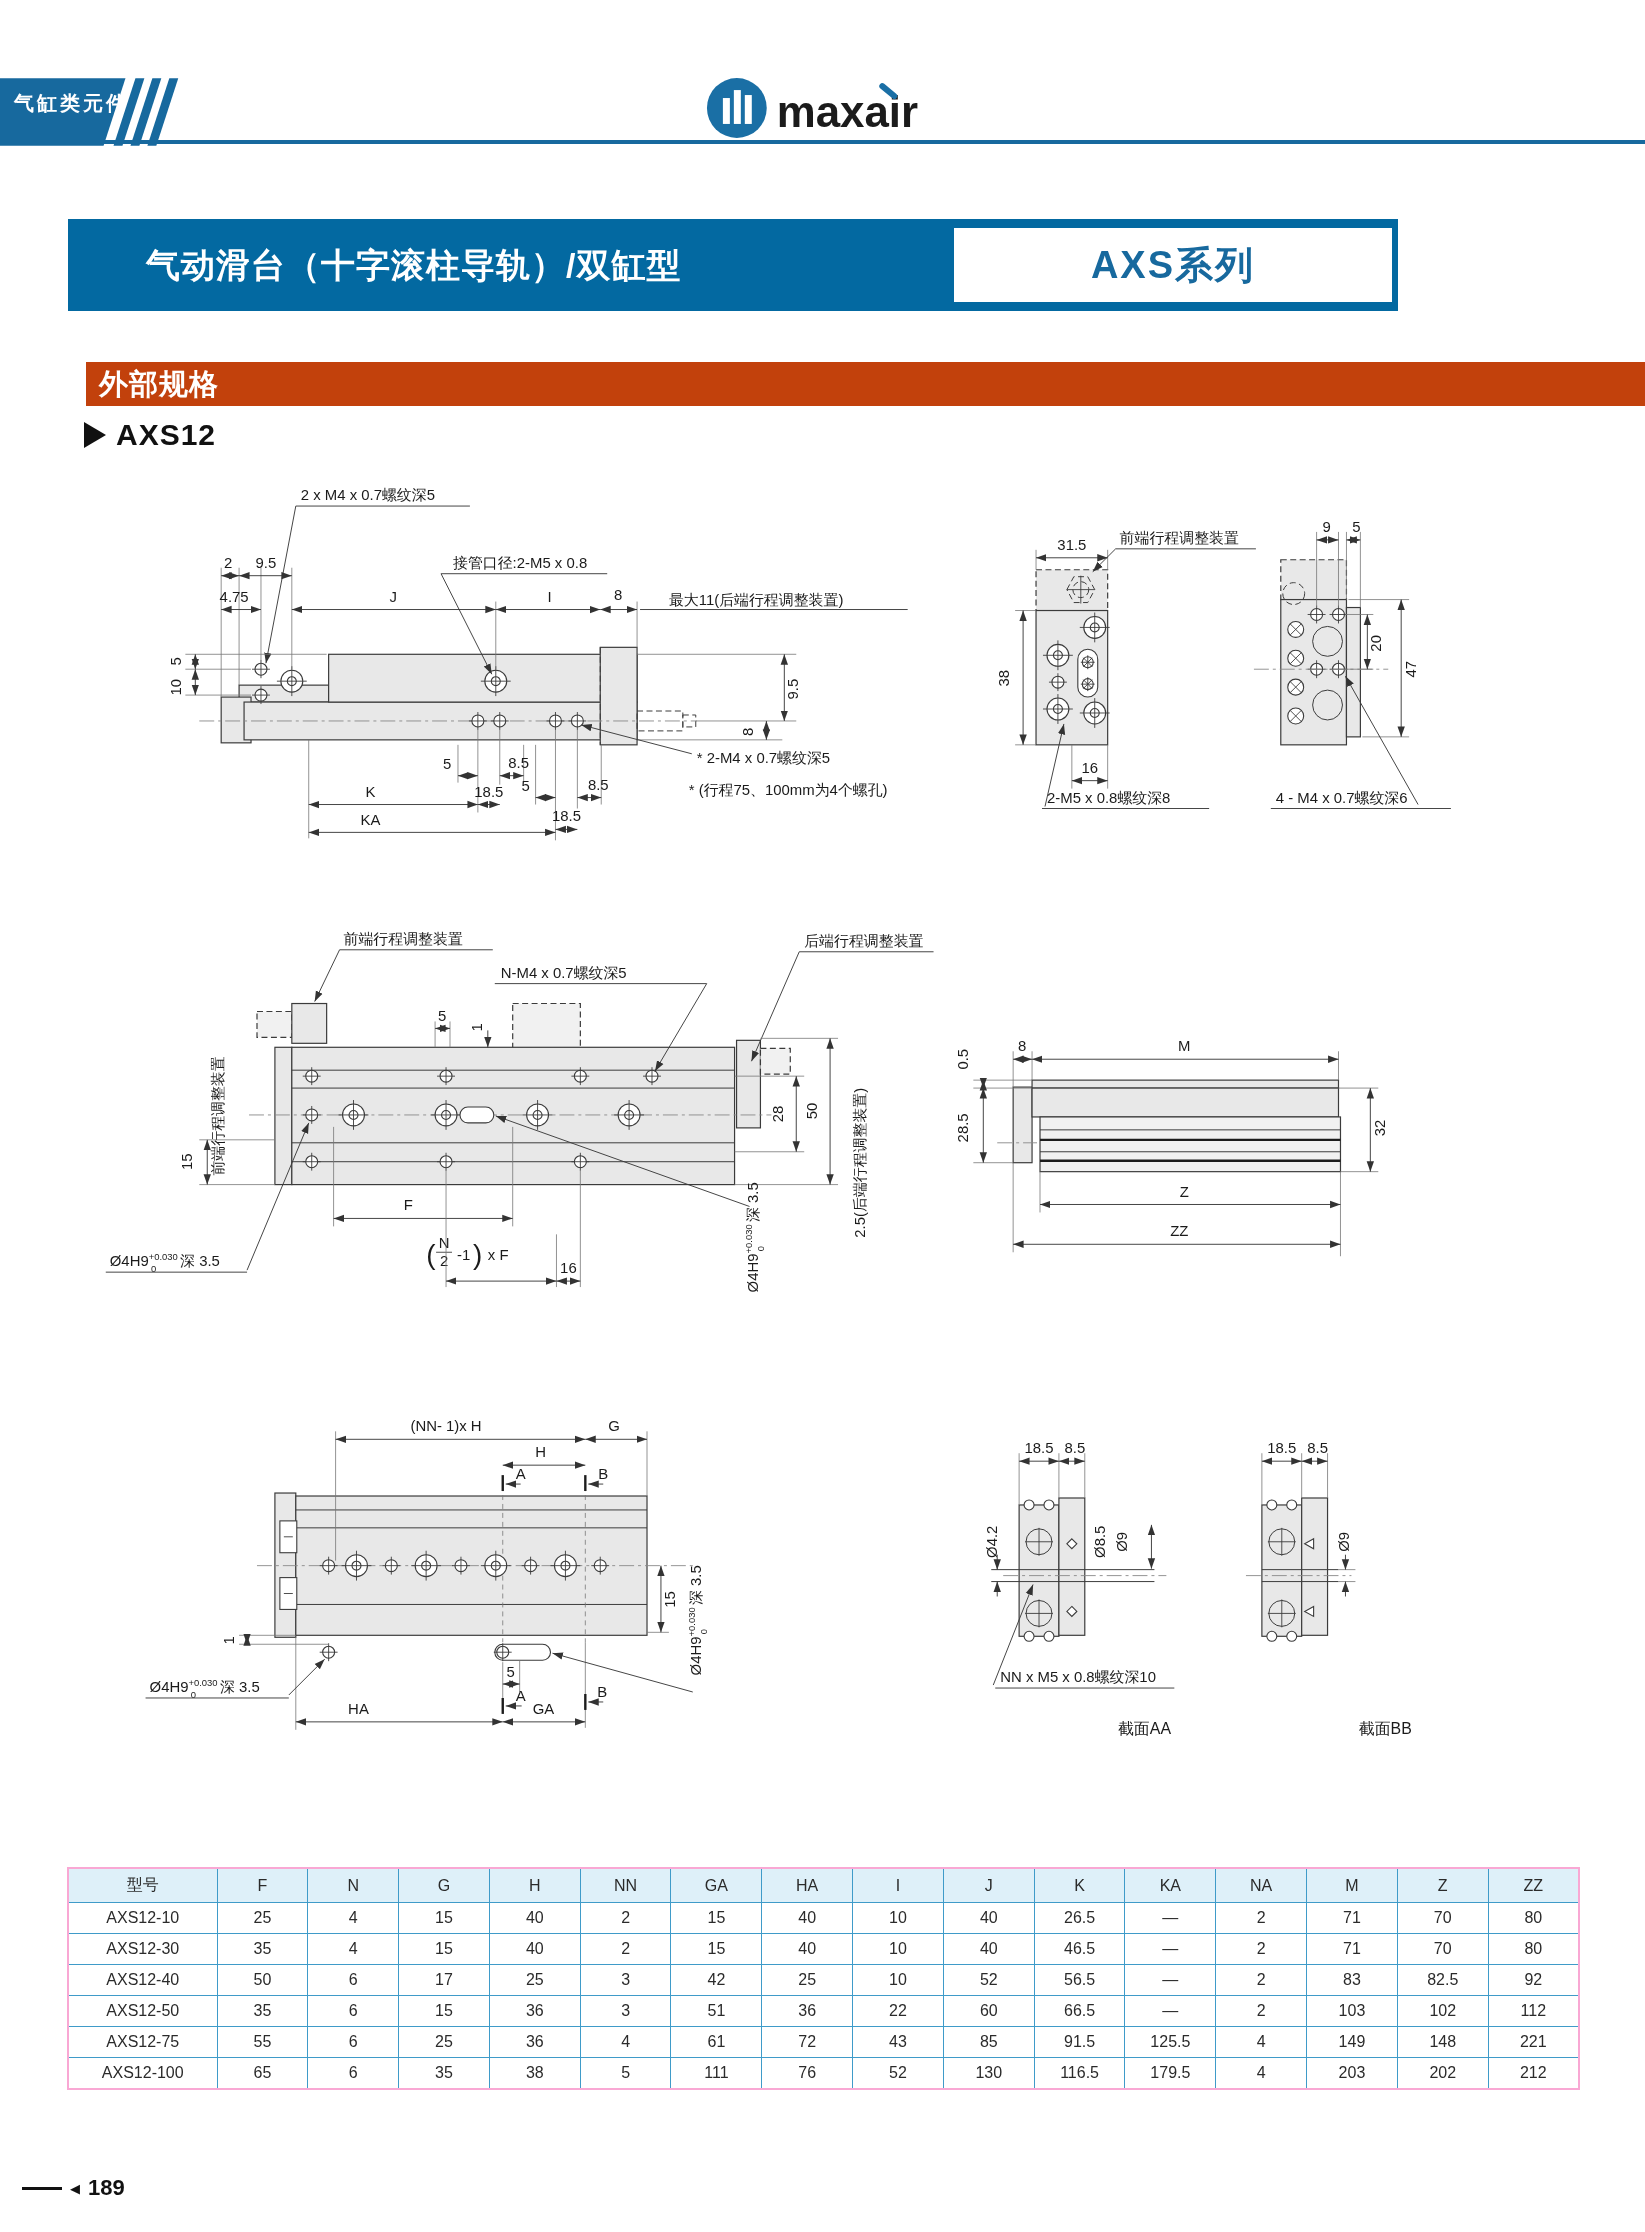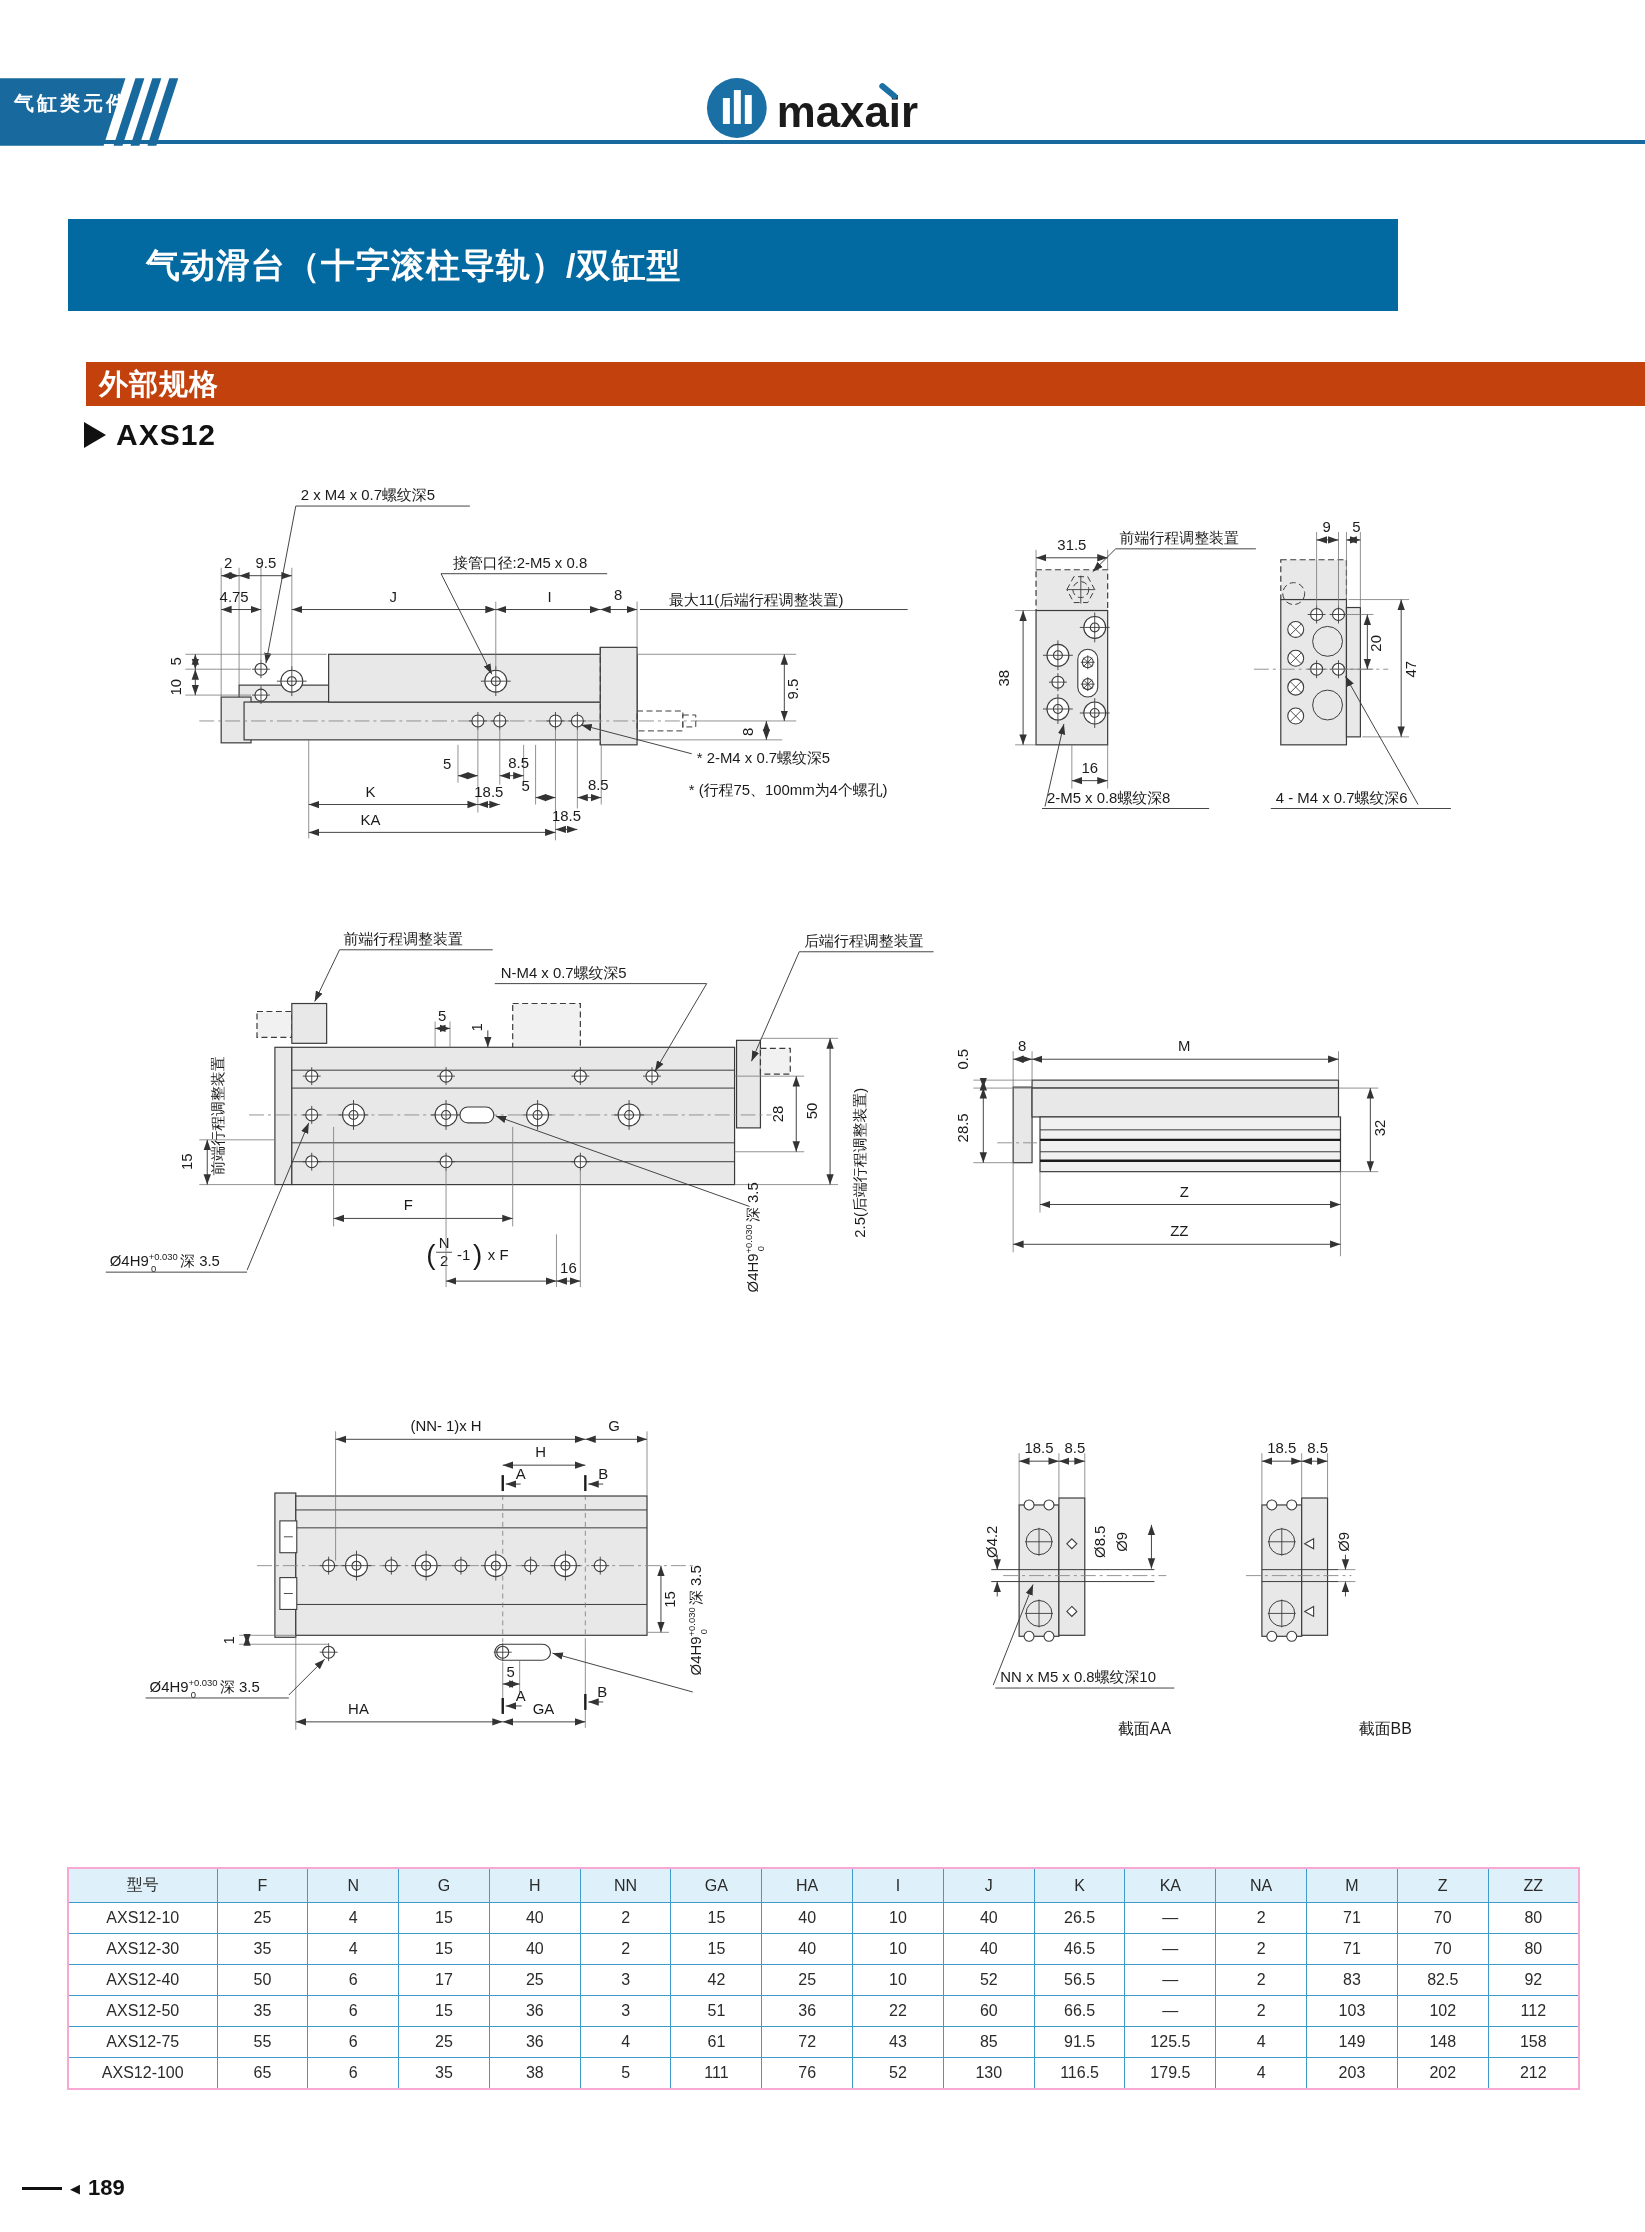--- a/index.html
+++ b/index.html
@@ -64,20 +64,23 @@
   <circle cx="42" cy="34" r="30" fill="#1a6fa5"></circle>
   <rect x="28" y="24" width="7" height="26" fill="#fff"></rect>
   <rect x="39" y="16" width="7" height="34" fill="#fff"></rect>
   <rect x="50" y="21" width="7" height="29" fill="#fff"></rect>
   <text x="82" y="53" font-size="44" font-weight="bold" fill="#1a6fa5">maxair</text>
   <line x1="188" y1="12" x2="200" y2="22" stroke="#1a6fa5" stroke-width="6" stroke-linecap="round"></line>
 </svg>
 
 <div class="title-bar">
   <div class="title-text">气动滑台（十字滚柱导轨）/双缸型</div>
+  <div class="series-badge">
+    <span>AXS系列</span>
+  </div>
 </div>
 
 <div class="section-bar">
   <span>外部规格</span>
 </div>
 <div class="model-row">
   <span class="model-tri"></span>
   <b>AXS12</b>
 </div>
 
@@ -652,21 +655,21 @@
         <td>4</td>
         <td>61</td>
         <td>72</td>
         <td>43</td>
         <td>85</td>
         <td>91.5</td>
         <td>125.5</td>
         <td>4</td>
         <td>149</td>
         <td>148</td>
-        <td>158</td>
+        <td>221</td>
       </tr>
       <tr>
         <td>AXS12-100</td>
         <td>65</td>
         <td>6</td>
         <td>35</td>
         <td>38</td>
         <td>5</td>
         <td>111</td>
         <td>76</td>

